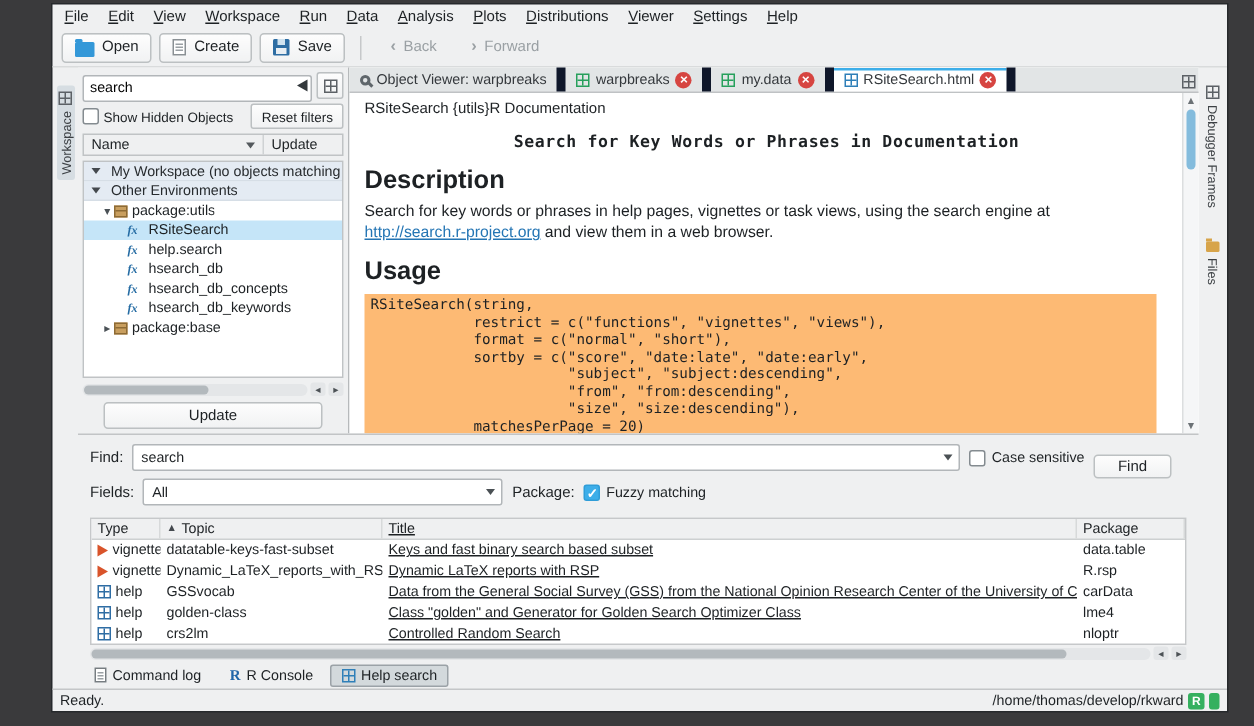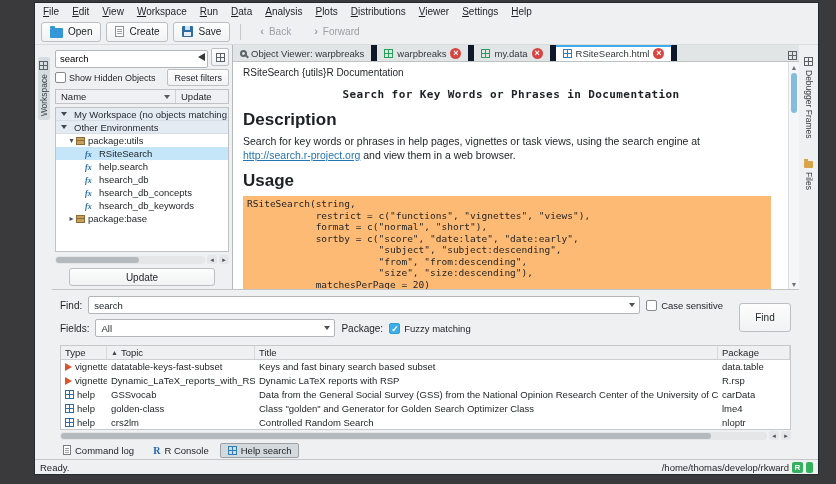--- a/index.html
+++ b/index.html
@@ -96,29 +96,29 @@
   .flabel{font-size:10px;white-space:nowrap;}
   .combo{background:#fff;border:1px solid #b2b6b9;border-radius:2px;height:18px;display:flex;align-items:center;padding:0 14px 0 5px;position:relative;font-size:9.5px;min-width:0;}
   .combo::after{content:"";position:absolute;right:4px;top:50%;margin-top:-2px;width:0;height:0;border-left:3px solid transparent;border-right:3px solid transparent;border-top:4px solid #4a5054;}
   .combo-value{overflow:hidden;white-space:nowrap;}
   .grow{flex:1;}
   .w240{width:240px;flex:none;}
   .check-group{display:flex;align-items:center;gap:4px;white-space:nowrap;font-size:9.5px;}
   .checkbox{width:11px;height:11px;border:1px solid #848b90;border-radius:2px;background:#fff;flex:none;position:relative;}
   .checkbox.checked{background:#3daee9;border-color:#2f9dd8;}
   .checkbox.checked::before{content:"✓";position:absolute;color:#fff;font:bold 9px "Liberation Sans",sans-serif;left:1px;top:0px;line-height:10px;}
-  .find-btn{position:absolute;right:8px;top:13px;width:52px;height:29px;font-size:10px;display:flex;align-items:center;justify-content:center;
+  .find-btn{position:absolute;right:18px;top:13px;width:52px;height:16px;font-size:10px;display:flex;align-items:center;justify-content:center;
         background:linear-gradient(#fdfdfd,#f1f2f3);border:1px solid #bcc0c2;border-radius:3px;}
 
   .results{margin-top:7px;flex:1;display:flex;flex-direction:column;border:1px solid #c6c8ca;background:#fff;min-height:0;overflow:hidden;justify-content:center;}
   .theader{height:14px;display:flex;background:#eff0f1;border-bottom:1px solid #cdd0d1;font-size:9.5px;flex:none;align-items:center;}
   .cell{padding:0 4px;overflow:hidden;white-space:nowrap;display:flex;align-items:center;gap:3px;}
   .c-type{width:46px;flex:none;}
   .c-topic{width:148px;flex:none;}
-  .c-title{flex:1;min-width:0;}
+  .c-title{flex:1;min-width:0;text-decoration:underline;}
   .c-package{width:72px;flex:none;}
   .theader .cell{border-right:1px solid #d7d9da;height:100%;}
   .sort-ind{font-size:7px;color:#44494e;}
   .trow{height:14px;display:flex;align-items:center;font-size:9.5px;flex:none;}
   .results-filler{flex:1;}
   .hscroll{height:9px;display:flex;align-items:center;gap:2px;margin:1px 0;flex:none;}
   .hscroll .thumb-h{width:92%;}
 
   
   .tool-tabs{height:18px;display:flex;align-items:center;gap:3px;padding-left:3px;flex:none;}

